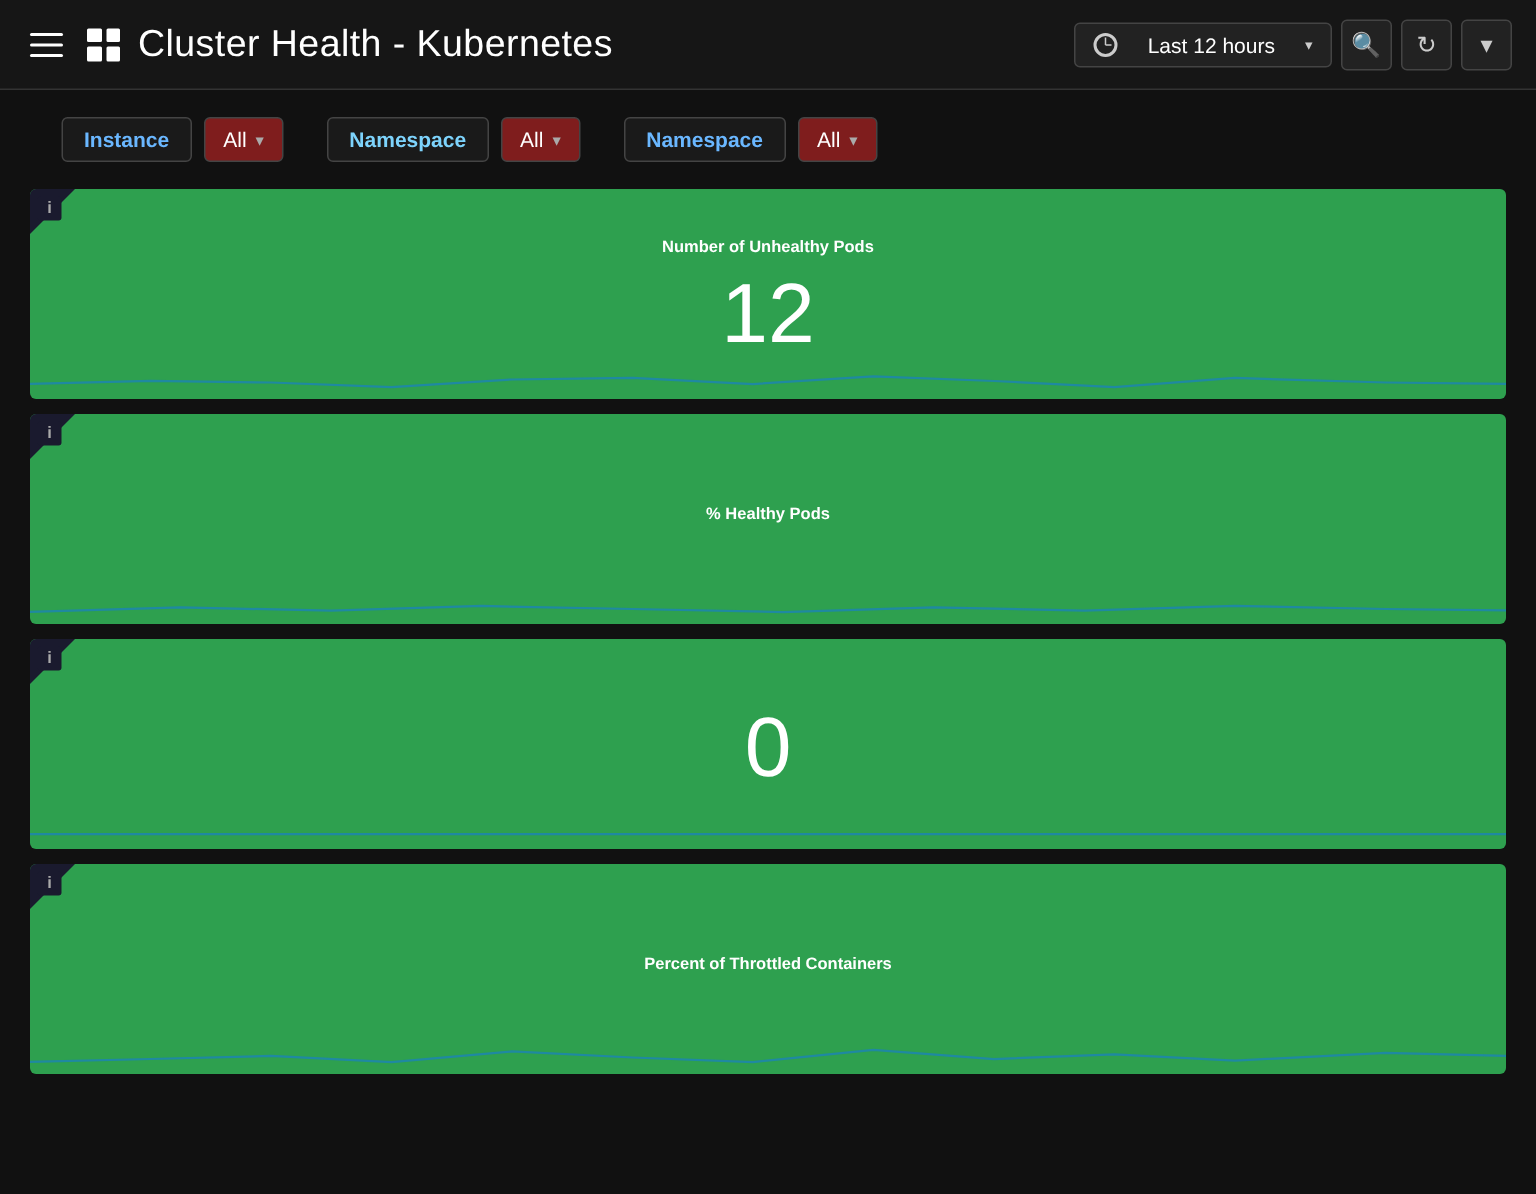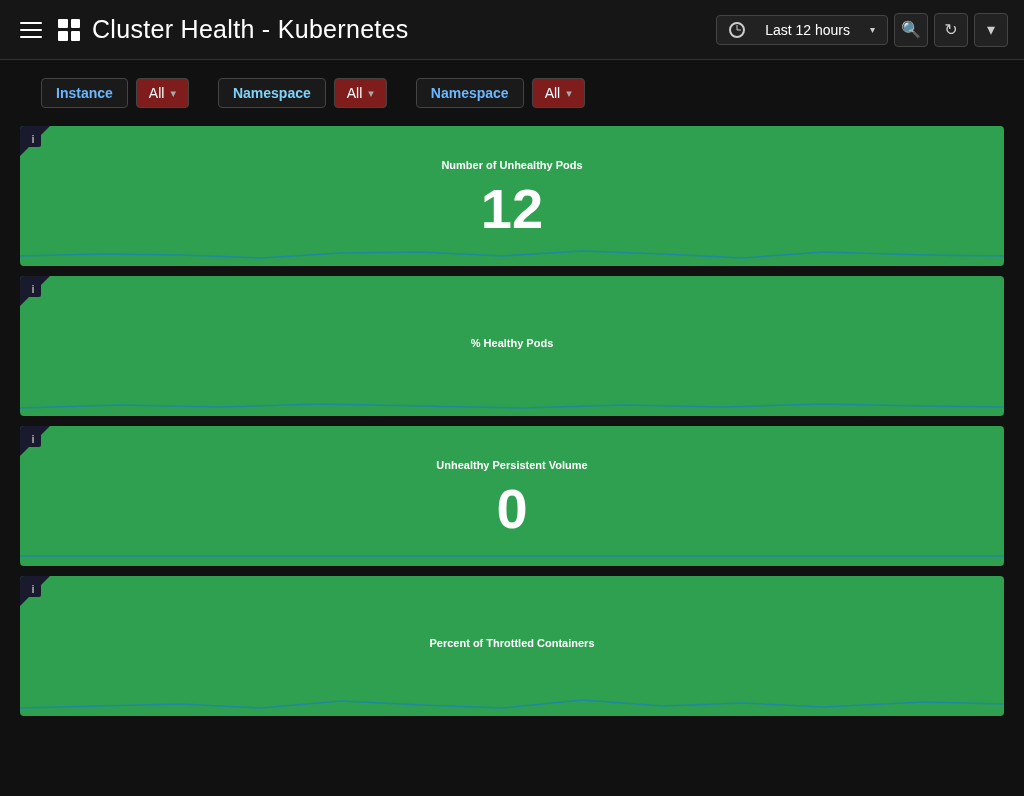--- a/index.html
+++ b/index.html
@@ -207,21 +207,21 @@
     }
     .metric-title {
       font-size: 11px;
       font-weight: 700;
       color: #fff;
       margin-bottom: 10px;
       text-align: center;
     }
     .metric-value {
       font-size: 52px;
-      font-weight: 700;
+      font-weight: 400;
       color: #fff;
       text-align: right;
       line-height: 1;
     }
     .metric-value.large { font-size: 56px; }
 
     
     .sparkline {
       position: absolute;
       bottom: 0;
@@ -315,21 +315,20 @@
     <div class="metric-title">% Healthy Pods</div>
     <div class="sparkline">
       <svg viewBox="0 0 980 30" preserveAspectRatio="none">
         <polyline points="0,22 100,19 200,21 300,18 400,20 500,22 600,19 700,21 800,18 900,20 980,21" fill="none" stroke="#1a7fc4" stroke-width="1.5" opacity="0.7"></polyline>
       </svg>
     </div>
   </div>
 
   <div class="metric-card">
     <div class="info-badge">i</div>
-    <div class="metric-title">Unhealthy Persistent Volume</div>
     <div class="metric-value large">0</div>
     <div class="sparkline">
       <svg viewBox="0 0 980 30" preserveAspectRatio="none">
         <polyline points="0,20 200,20 400,20 600,20 800,20 980,20" fill="none" stroke="#1a7fc4" stroke-width="1.5" opacity="0.7"></polyline>
       </svg>
     </div>
   </div>
 
   <div class="metric-card">
     <div class="info-badge">i</div>

